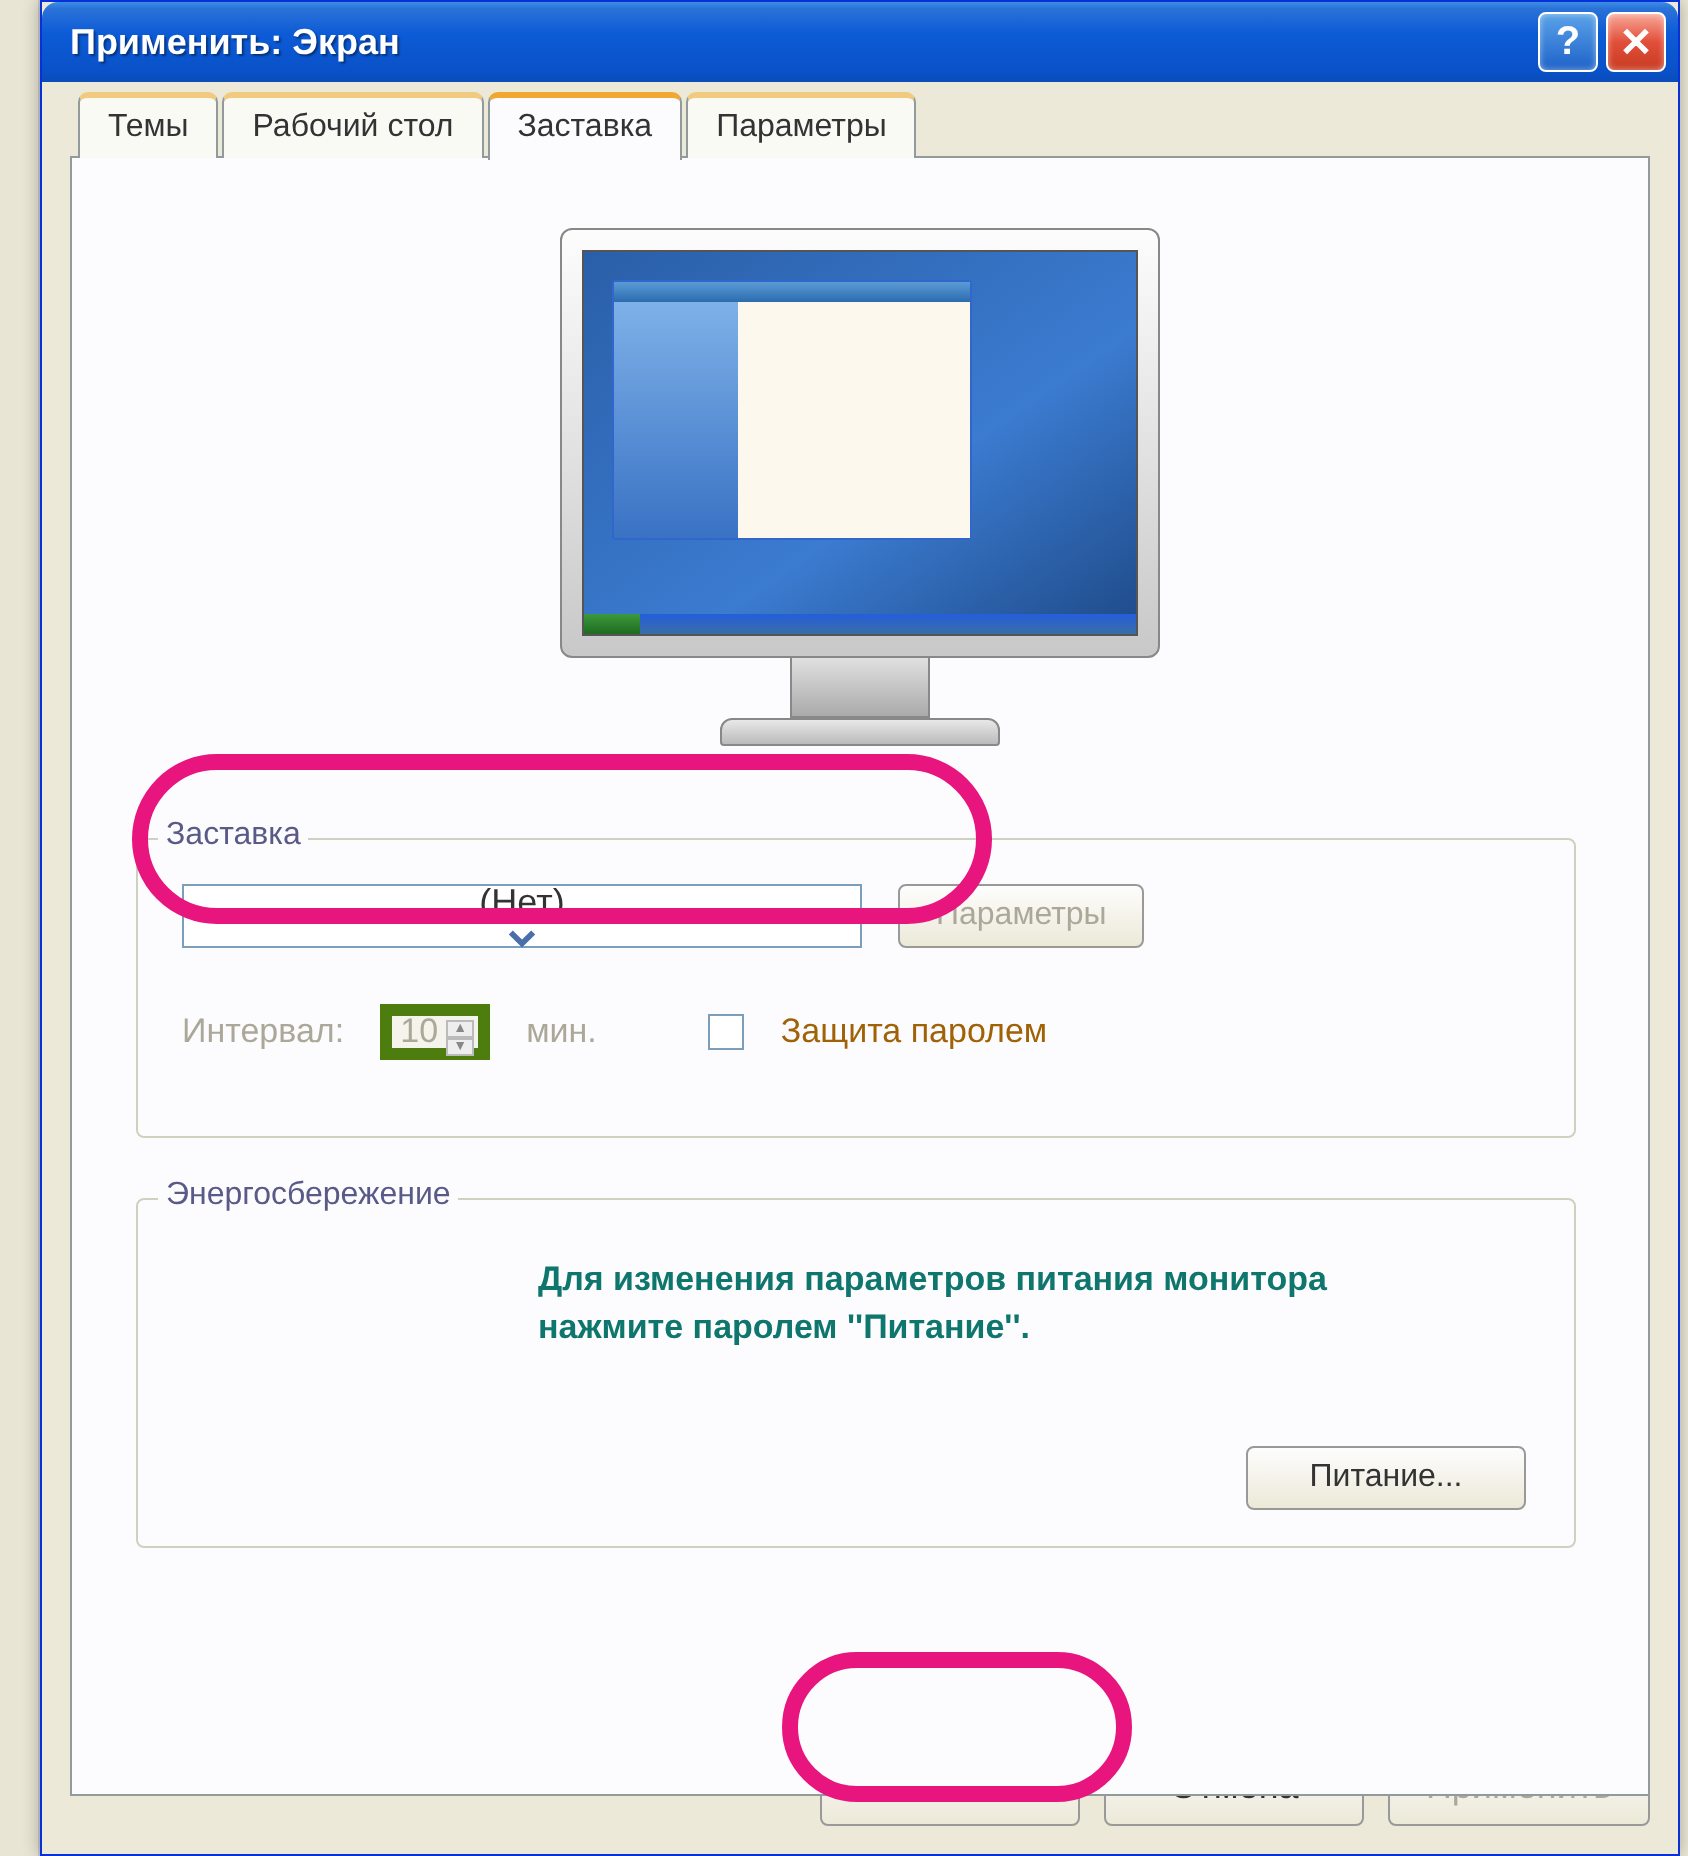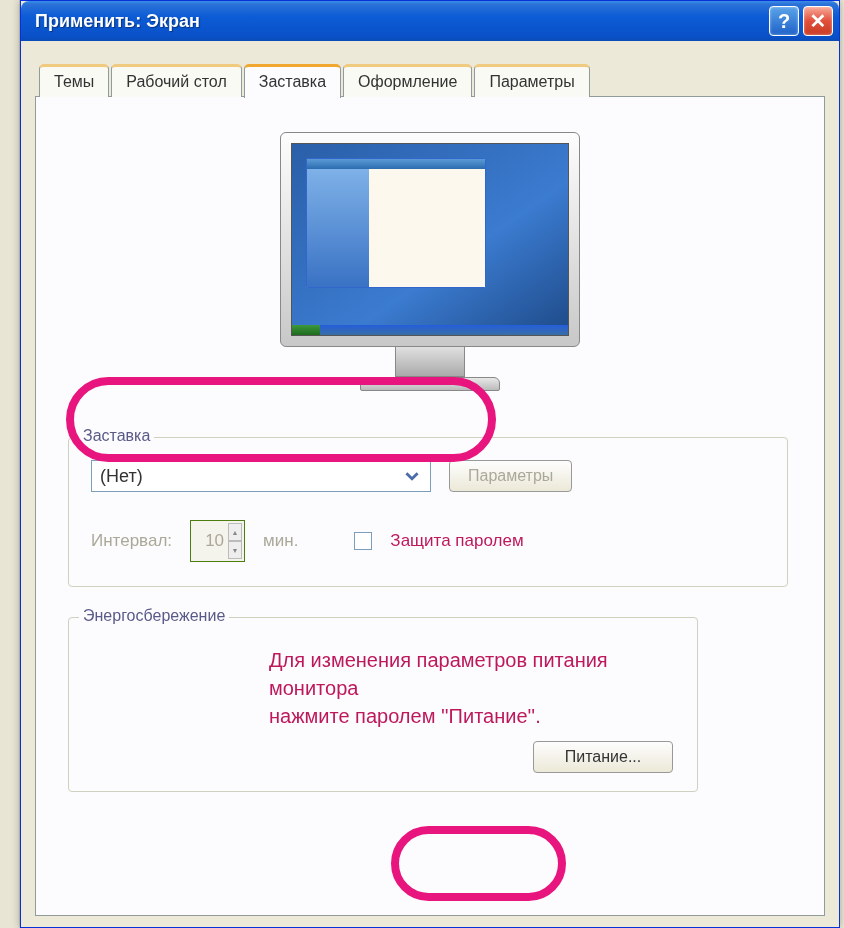--- a/index.html
+++ b/index.html
@@ -46,21 +46,21 @@
     justify-content: center;
     color: #fff;
     font-weight: bold;
     font-size: 20px;
     border: 1px solid #fff;
     box-shadow: inset 0 0 3px rgba(255,255,255,0.5);
   }
   .help-btn { background: linear-gradient(to bottom, #5aa3e8, #1e62c9); }
   .close-btn { background: linear-gradient(to bottom, #f8a898, #e14f3a 50%, #c83b22); }
   .client-area {
-    padding: 22px 14px 14px 14px;
+    padding: 4px 14px 14px 14px;
     position: relative;
     height: calc(100% - 40px);
   }
   .tab-strip {
     display: flex;
     gap: 2px;
     position: relative;
     top: 1px;
     z-index: 2;
     padding-left: 4px;
@@ -178,40 +178,41 @@
     left: 10px;
     background: #fcfcfe;
     padding: 0 4px;
     color: #5a5a88;
     font-size: 16px;
   }
   .gb-screensaver {
     left: 32px; top: 340px; width: 720px; height: 150px;
   }
   .gb-power {
-    left: 32px; top: 520px; width: 630px; height: 175px;
+    left: 32px; top: 520px; width: 720px; height: 175px;
   }
   
   .row {
     position: absolute;
     display: flex;
     align-items: center;
     gap: 18px;
   }
   .combo {
     width: 340px;
     height: 32px;
     border: 1px solid #7b9ebd;
     background: #fff;
     display: flex;
     align-items: center;
     padding: 0 8px;
     font-size: 18px;
-    justify-content: space-between;
+    justify-content: center;
     color: #333;
+    flex-direction: column;
   }
   .combo-arrow {
     width: 20px;
     height: 20px;
     display: flex;
     align-items: center;
     justify-content: center;
     color: #4a6ea9;
   }
   .btn {
@@ -223,22 +224,22 @@
     color: #333;
     font-family: inherit;
     min-width: 100px;
   }
   .btn.disabled {
     color: #aca899;
   }
   .label-dis { color: #aca899; font-size: 17px; }
   .spinner {
     width: 55px;
-    height: 42px;
-    border: 1px solid #4d7c0f;
+    height: 28px;
+    border: 6px solid #4d7c0f;
     background: #f4f4ec;
     display: flex;
     align-items: center;
     justify-content: flex-end;
     padding-right: 20px;
     color: #aca899;
     font-size: 17px;
     position: relative;
   }
   .spinner-arrows {
@@ -259,27 +260,28 @@
     justify-content: center;
     border: 1px solid #bbb;
     background: #eee;
   }
   .checkbox {
     width: 18px; height: 18px;
     border: 1px solid #7b9ebd;
     background: #fff;
   }
   .power-text {
-    font-size: 20px;
-    color: #be185d;
+    font-size: 17px;
+    color: #0f766e;
     line-height: 1.4;
     position: absolute;
     left: 200px;
     top: 28px;
     right: 24px;
+    font-weight: bold;
   }
   .bottom-buttons {
     position: absolute;
     right: 14px;
     bottom: 14px;
     display: flex;
     gap: 12px;
   }
   .bottom-buttons .btn {
     min-width: 130px;
@@ -329,21 +331,20 @@
     <div class="titlebar-btn close-btn">
       <span>✕</span>
     </div>
   </div>
 
   <div class="client-area">
     <div class="tab-strip">
       <div class="tab"><span>Темы</span></div>
       <div class="tab"><span>Рабочий стол</span></div>
       <div class="tab active"><span>Заставка</span></div>
-      <div class="tab"><span>Оформление</span></div>
       <div class="tab"><span>Параметры</span></div>
     </div>
 
     <div class="tab-panel">
 
       <div class="monitor-preview">
         <div class="monitor-bezel">
           <div class="monitor-screen">
             <div class="mini-window" style="left:14px;top:14px;width:180px;height:130px;">
               <div class="mini-title"></div>
@@ -380,21 +381,21 @@
           <div class="spinner">
             <span>10</span>
             <div class="spinner-arrows">
               <div>▲</div>
               <div>▼</div>
             </div>
           </div>
           <span class="label-dis">мин.</span>
           <span style="width:20px;"></span>
           <div class="checkbox"></div>
-          <span style="font-size:17px;color:#be185d;">Защита паролем</span>
+          <span style="font-size:17px;color:#a16207;">Защита паролем</span>
         </div>
       </div>
 
       <div class="groupbox gb-power">
         <span class="groupbox-label">Энергосбережение</span>
         <div class="power-text">
           <span>Для изменения параметров питания монитора</span><br>
           <span>нажмите паролем ''Питание''.</span>
         </div>
         <button class="btn" style="position:absolute; right:24px; bottom:18px; min-width:140px;margin-left:20px;">Питание...</button>

